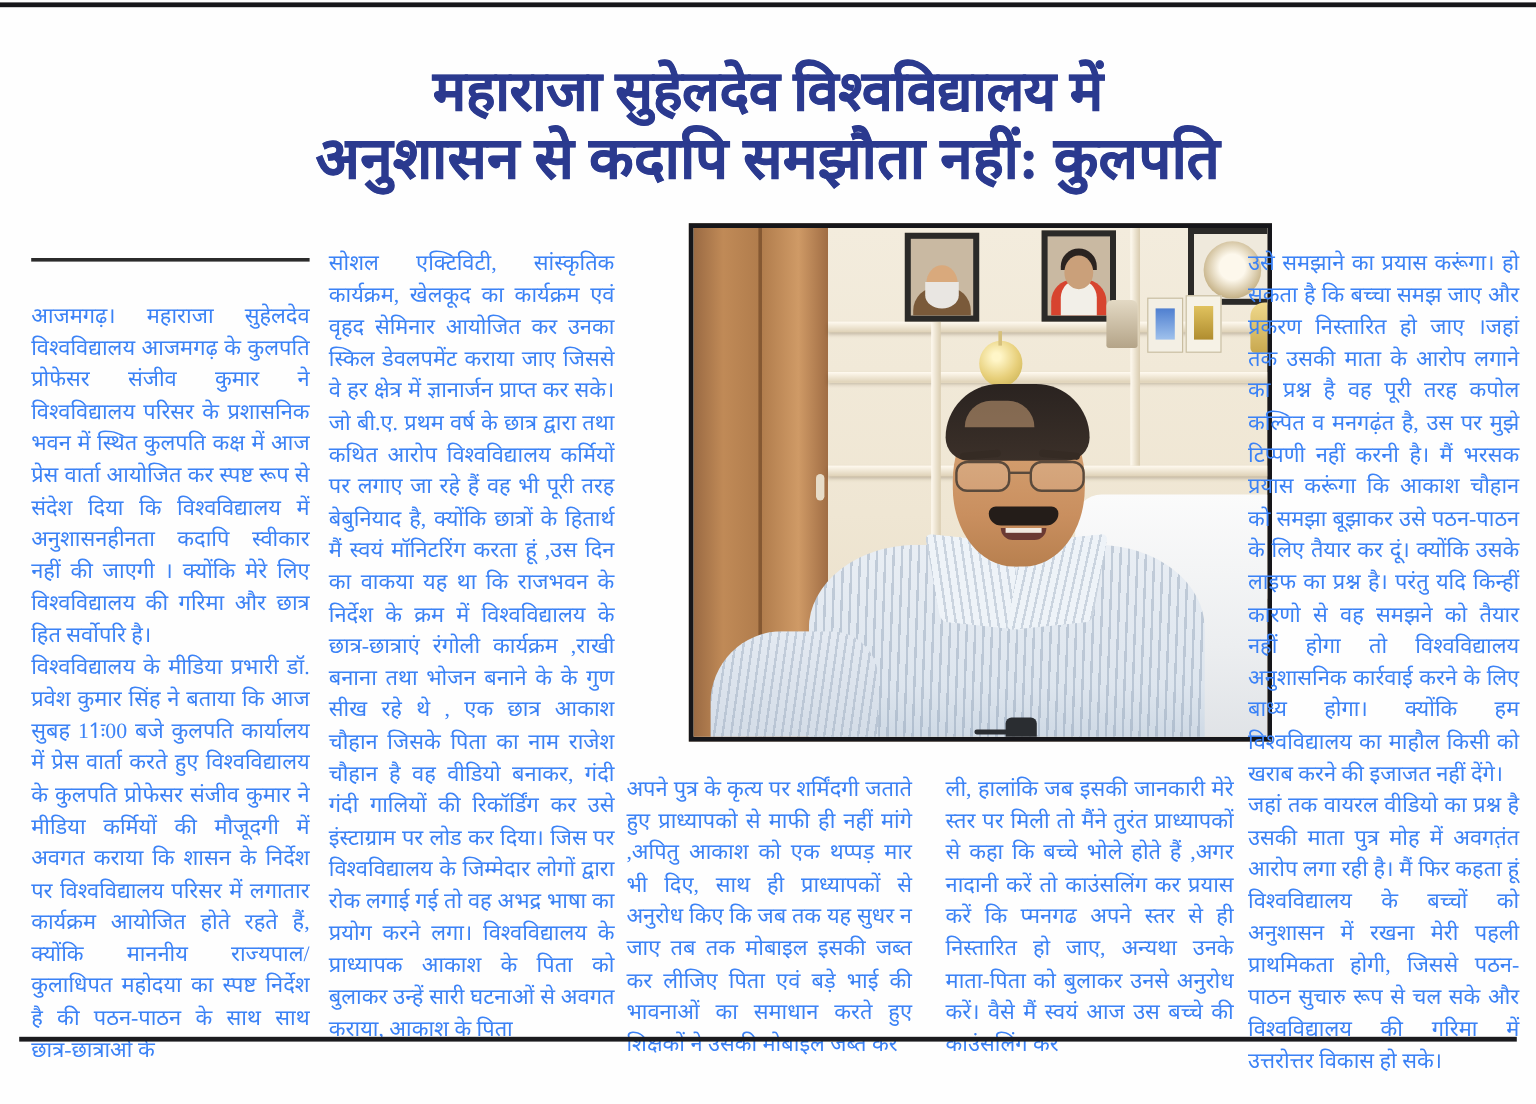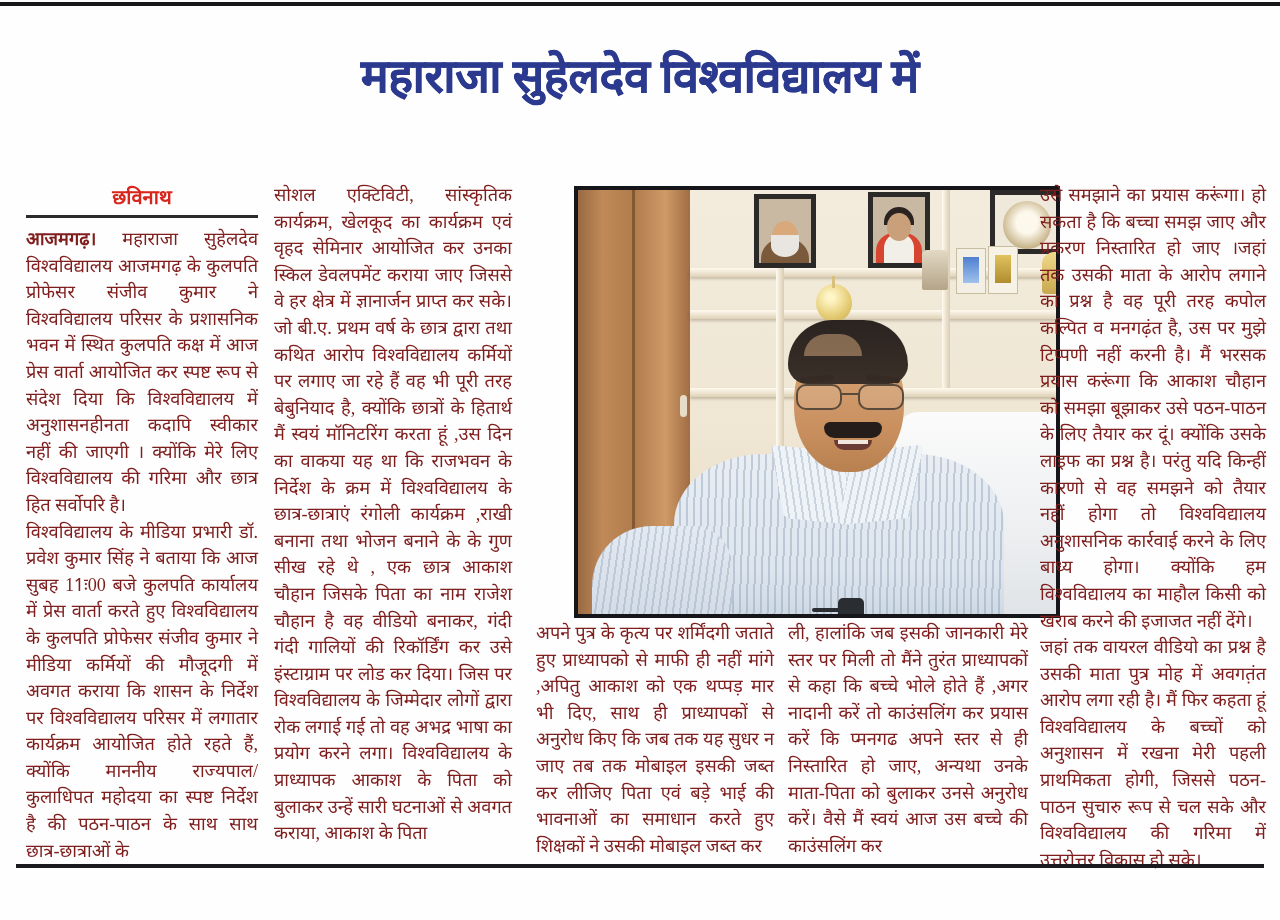--- a/index.html
+++ b/index.html
@@ -309,49 +309,51 @@
     background: #2b2b2b;
   }
 
   
   .col {
     position: absolute;
     font-size: 18.2px;
     line-height: 26.6px;
     text-align: justify;
     text-justify: inter-word;
-    color: #7f1d1d;
+    color: #3b82f6;
     font-family: "Liberation Serif", "DejaVu Serif", serif;
+    margin-top: 24px;
   }
   .col p { margin: 0; }
-  .col .lead { font-weight: bold; }
+  .col .lead { font-weight: normal; }
 
   .col1 { left: 26px;  top: 226px; width: 232px; }
   .col2 { left: 274px; top: 182px; width: 238px; }
-  .col3 { left: 536px; top: 620px; width: 238px; }
+  .col3 { left: 522px; top: 620px; width: 238px; }
   .col4 { left: 788px; top: 620px; width: 240px; }
   .col5 { left: 1040px; top: 182px; width: 226px; font-family: Liberation Serif, serif; }
 
   
   .bottom-rule {
     position: absolute;
     left: 16px; top: 864px;
     width: 1248px; height: 4px;
     background: #1b1b1e;
   }
 </style>
 </head>
 <body>
 
 <div class="page">
 
   <div class="top-rule"></div>
 
   <h1 class="headline">
     <span class="hl-line l1">महाराजा सुहेलदेव विश्वविद्यालय में</span>
+    <span class="hl-line l2">अनुशासन से कदापि समझौता नहीं: कुलपति</span>
   </h1>
 
   <figure class="photo-frame">
     <div class="photo-inner">
       <div class="ph-wall"></div>
 
       <div class="ph-cabinet">
         <div class="ph-cab-knob"></div>
       </div>
 
@@ -407,21 +409,20 @@
           <div class="bridge"></div>
           <div class="lens r"></div>
         </div>
         <div class="p-mustache"></div>
         <div class="p-mouth"></div>
         <div class="p-mic"></div>
       </div>
     </div>
   </figure>
 
-  <div class="byline">छविनाथ</div>
   <div class="byline-rule"></div>
 
   <div class="col col1">
     <p><span class="lead">आजमगढ़।</span><span> महाराजा सुहेलदेव विश्वविद्यालय आजमगढ़ के कुलपति प्रोफेसर संजीव कुमार ने विश्वविद्यालय परिसर के प्रशासनिक भवन में स्थित कुलपति कक्ष में आज प्रेस वार्ता आयोजित कर स्पष्ट रूप से संदेश दिया कि विश्वविद्यालय में अनुशासनहीनता कदापि स्वीकार नहीं की जाएगी । क्योंकि मेरे लिए विश्वविद्यालय की गरिमा और छात्र हित सर्वोपरि है।</span></p>
     <p>विश्वविद्यालय के मीडिया प्रभारी डॉ. प्रवेश कुमार सिंह ने बताया कि आज सुबह 11ः00 बजे कुलपति कार्यालय में प्रेस वार्ता करते हुए विश्वविद्यालय के कुलपति प्रोफेसर संजीव कुमार ने मीडिया कर्मियों की मौजूदगी में अवगत कराया कि शासन के निर्देश पर विश्वविद्यालय परिसर में लगातार कार्यक्रम आयोजित होते रहते हैं, क्योंकि माननीय राज्यपाल/ कुलाधिपत महोदया का स्पष्ट निर्देश है की पठन-पाठन के साथ साथ छात्र-छात्राओं के</p>
   </div>
 
   <div class="col col2">
     <p>सोशल एक्टिविटी, सांस्कृतिक कार्यक्रम, खेलकूद का कार्यक्रम एवं वृहद सेमिनार आयोजित कर उनका स्किल डेवलपमेंट कराया जाए जिससे वे हर क्षेत्र में ज्ञानार्जन प्राप्त कर सके। जो बी.ए. प्रथम वर्ष के छात्र द्वारा तथा कथित आरोप विश्वविद्यालय कर्मियों पर लगाए जा रहे हैं वह भी पूरी तरह बेबुनियाद है, क्योंकि छात्रों के हितार्थ मैं स्वयं मॉनिटरिंग करता हूं ,उस दिन का वाकया यह था कि राजभवन के निर्देश के क्रम में विश्वविद्यालय के छात्र-छात्राएं रंगोली कार्यक्रम ,राखी बनाना तथा भोजन बनाने के के गुण सीख रहे थे , एक छात्र आकाश चौहान जिसके पिता का नाम राजेश चौहान है वह वीडियो बनाकर, गंदी गंदी गालियों की रिकॉर्डिंग कर उसे इंस्टाग्राम पर लोड कर दिया। जिस पर विश्वविद्यालय के जिम्मेदार लोगों द्वारा रोक लगाई गई तो वह अभद्र भाषा का प्रयोग करने लगा। विश्वविद्यालय के प्राध्यापक आकाश के पिता को बुलाकर उन्हें सारी घटनाओं से अवगत कराया, आकाश के पिता</p>
   </div>

